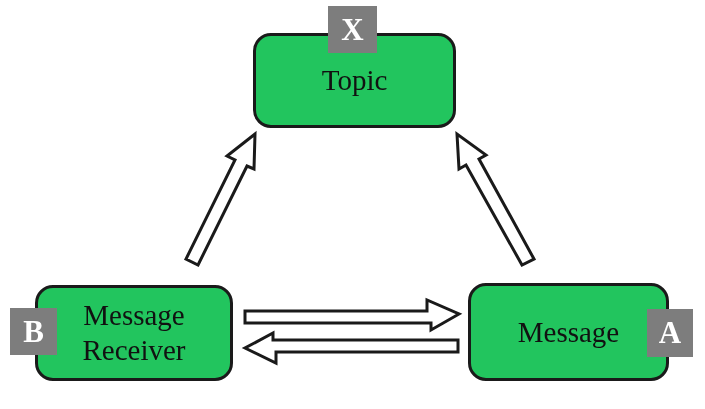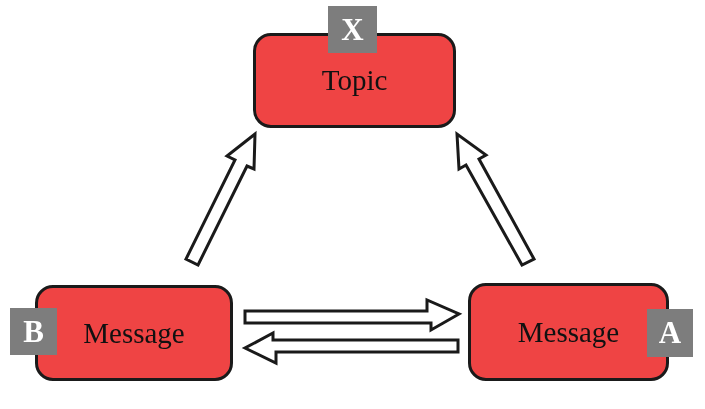--- a/index.html
+++ b/index.html
@@ -23,21 +23,21 @@
   }
   .arrow {
     fill: #ffffff;
     stroke: #1a1a1a;
     stroke-width: 3;
     stroke-linejoin: miter;
   }
   .node {
     position: absolute;
     box-sizing: border-box;
-    background: #ef4444;
+    background: #22c55e;
     border: 3px solid #1a1a1a;
     border-radius: 18px;
     display: flex;
     flex-direction: column;
     align-items: center;
     justify-content: center;
     color: #111111;
     font-size: 29px;
     line-height: 35px;
     text-align: center;
@@ -77,20 +77,21 @@
 
     <polygon class="arrow" points="458,340 273,340 273,333 245,348 276,363 276,352 458,352"></polygon>
   </svg>
 
   <div class="node node-topic">
     <span>Topic</span>
   </div>
 
   <div class="node node-receiver">
     <span>Message</span>
+    <span>Receiver</span>
   </div>
 
   <div class="node node-sender">
     <span>Message</span>
   </div>
 
   <div class="badge badge-x">X</div>
   <div class="badge badge-b">B</div>
   <div class="badge badge-a">A</div>
 

